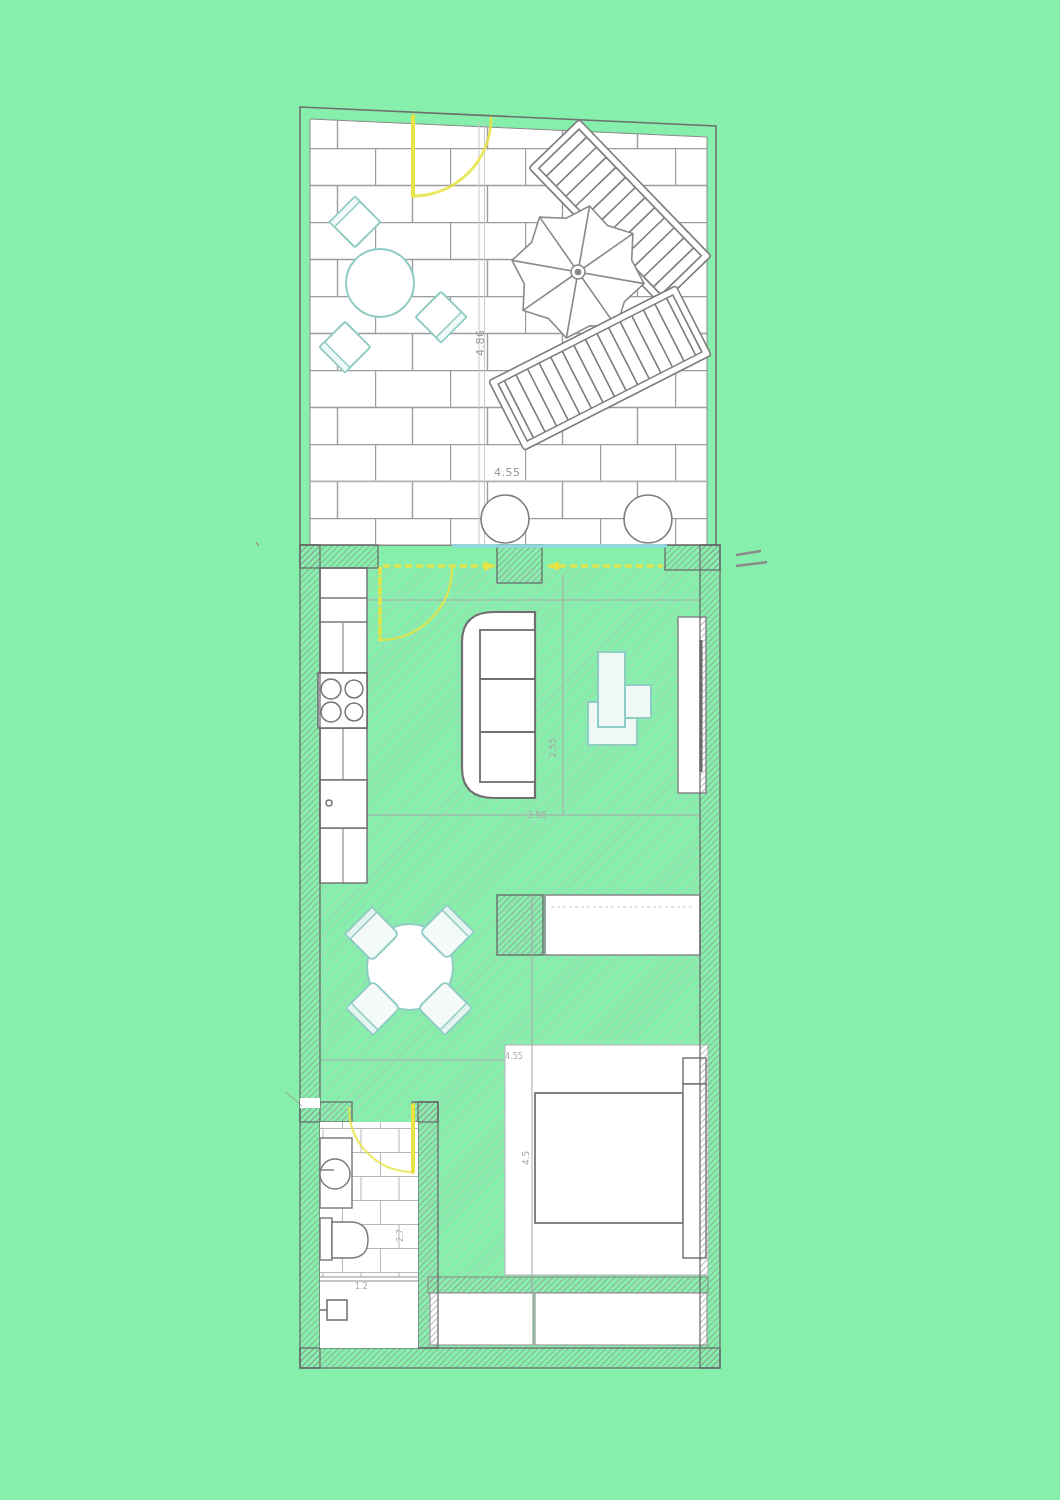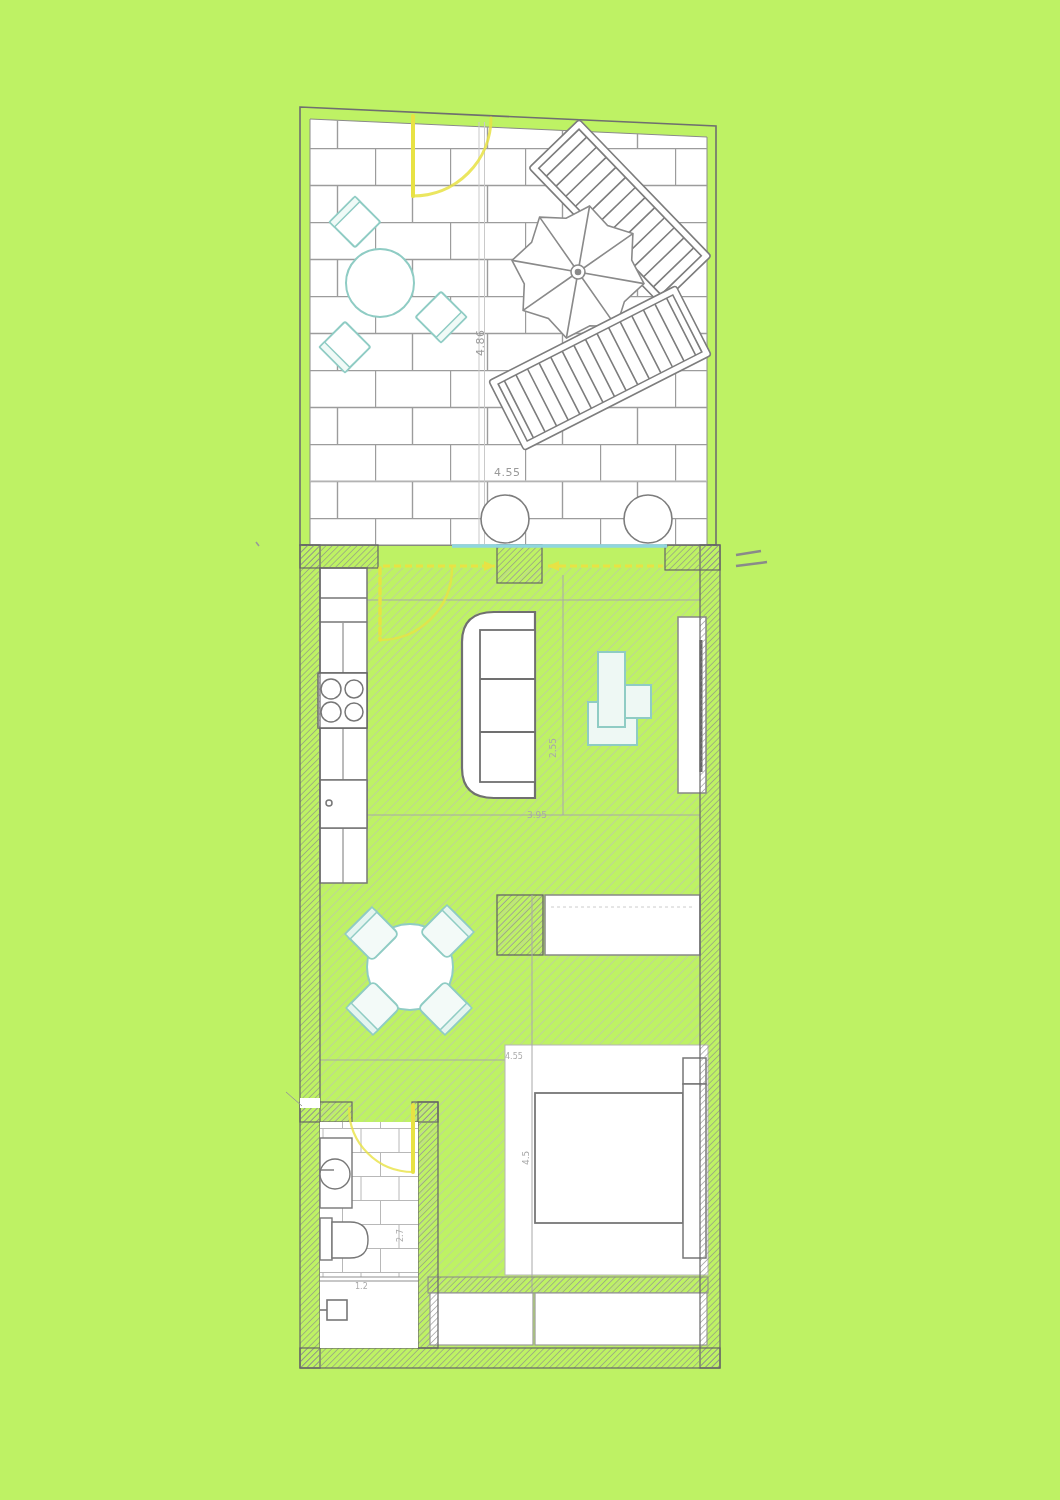--- a/index.html
+++ b/index.html
@@ -1,16 +1,16 @@
 <!DOCTYPE html>
 <html style="--c-teal: #8fccc4; --c-teal_fill: #eef8f4; --c-yellow: #e8e244; --c-cyan: #8fd6de; --c-line: #6f6f6f; --c-floor_hatch: #bdbdbd; --c-wall_hatch: #8d8d8d; --c-paving: #9c9c9c; --c-background: #ffffff;"><head>
 <meta charset="utf-8">
 <style>
   html,body{margin:0;padding:0;background:#ffffff;}
-  .stage{position:relative;width:1060px;height:1500px;background:#bef264;overflow:hidden;
+  .stage{position:relative;width:1060px;height:1500px;background:#86efac;overflow:hidden;
          font-family:"DejaVu Sans","Liberation Sans",sans-serif;}
   svg{position:absolute;left:0;top:0;}
   .sk-teal{stroke:var(--c-teal,#8fccc4);}
   .sk-yellow{stroke:var(--c-yellow,#e8e244);}
   .sk-cyan{stroke:var(--c-cyan,#8fd6de);}
   .dim{fill:#9a9a9a;font-size:11px;letter-spacing:.5px;}
   .dim-sm{fill:#a8a8a8;font-size:9px;}
   .dim-xs{fill:#ababab;font-size:8px;}
 </style>
 </head>

